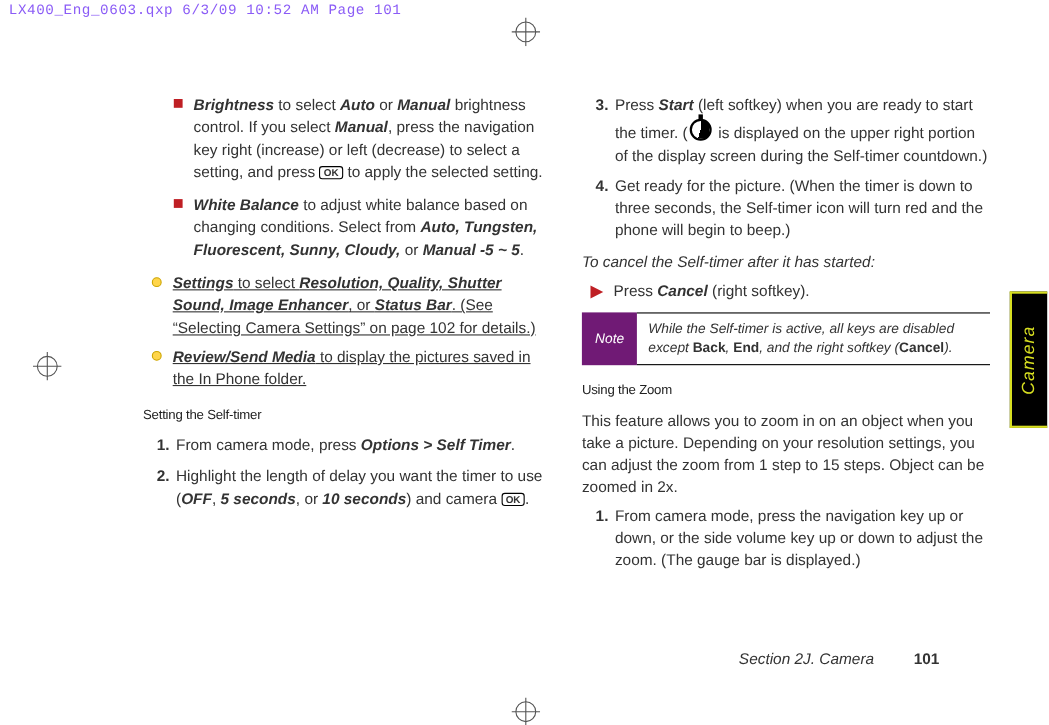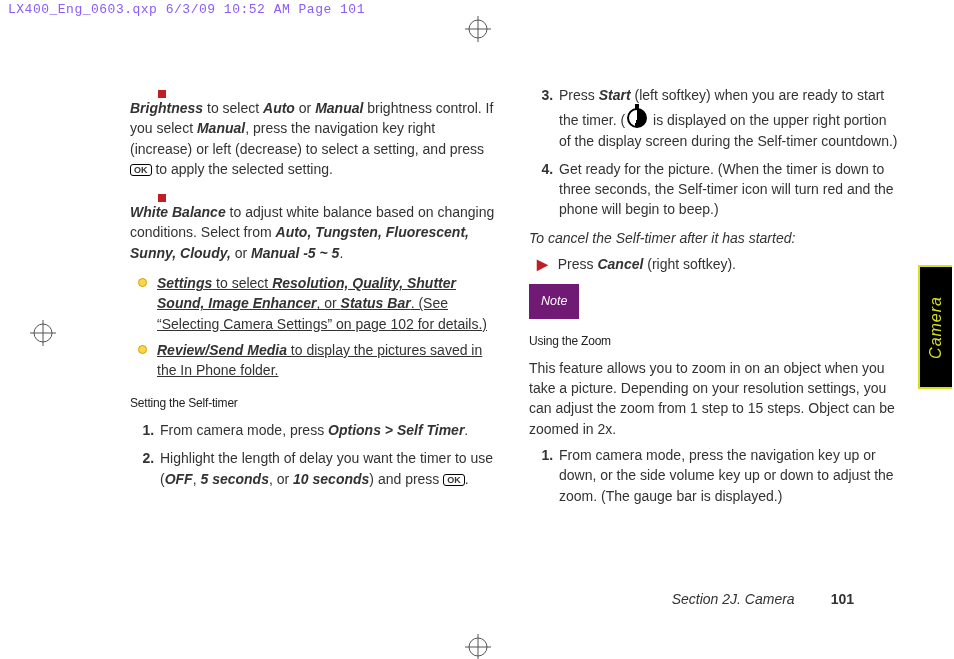--- a/index.html
+++ b/index.html
@@ -56,21 +56,21 @@
   .page {
     position: absolute;
     top: 85px;
     left: 130px;
     width: 770px;
     display: flex;
     column-gap: 28px;
   }
   .col { flex: 1; line-height: 1.45; }
   .col p { margin: 0 0 6px 0; }
-  .sub-bullet { display:flex; margin-bottom:10px;flex-direction:column; }
+  .sub-bullet { display:flex; margin-bottom:10px; }
   .sub-bullet .mk {
     width: 8px; height: 8px; background:#bf1f24; flex:0 0 auto;
     margin: 5px 10px 0 28px;
   }
   .sub-bullet .txt { flex:1; }
   .bullet { display:flex; margin-bottom:6px;text-decoration:underline; }
   .bullet .mk {
     width:7px; height:7px; border-radius:50%; background:#ffd54a;
     border:1px solid #cda500; flex:0 0 auto;
     margin:5px 10px 0 8px;
@@ -228,21 +228,21 @@
     </div>
 
 
     <h3>Setting the Self-timer</h3>
 
     <ol>
       <li>
         <span>From camera mode, press </span><em class="term">Options &gt; Self Timer</em><span>.</span>
       </li>
       <li>
-        <span>Highlight the length of delay you want the timer to use (</span><em class="term">OFF</em><span>, </span><em class="term">5 seconds</em><span>, or </span><em class="term">10 seconds</em><span>) and press </span><span class="okbtn">OK</span><span>.</span>
+        <span>Highlight the length of delay you want the timer to use (</span><em class="term">OFF</em><span>, </span><em class="term">5 seconds</em><span>, or </span><em class="term">10 seconds</em><span>) and camera </span><span class="okbtn">OK</span><span>.</span>
       </li>
     </ol>
   </div>
 
   <div class="col">
 
     <ol start="3">
       <li>
         <span>Press </span><em class="term">Start</em><span> (left softkey) when you are ready to start the timer. (</span><span class="timer-icon"></span><span> is displayed on the upper right portion of the display screen during the Self-timer countdown.)</span>
       </li>
@@ -253,20 +253,23 @@
 
     <div class="arrow-line">
       <div class="mk">▶</div>
       <div class="txt">
         <span>Press </span><em class="term">Cancel</em><span> (right softkey).</span>
       </div>
     </div>
 
     <div class="notebox">
       <div class="lab">Note</div>
+      <div class="msg">
+        <span>While the Self-timer is active, all keys are disabled except </span><b>Back</b><span>, </span><b>End</b><span>, and the right softkey (</span><b>Cancel</b><span>).</span>
+      </div>
     </div>
 
     <h3>Using the Zoom</h3>
 
     <p>This feature allows you to zoom in on an object when you take a picture. Depending on your resolution settings, you can adjust the zoom from 1 step to 15 steps. Object can be zoomed in 2x.</p>
 
     <ol>
       <li>From camera mode, press the navigation key up or down, or the side volume key up or down to adjust the zoom. (The gauge bar is displayed.)</li>
     </ol>
   </div>

